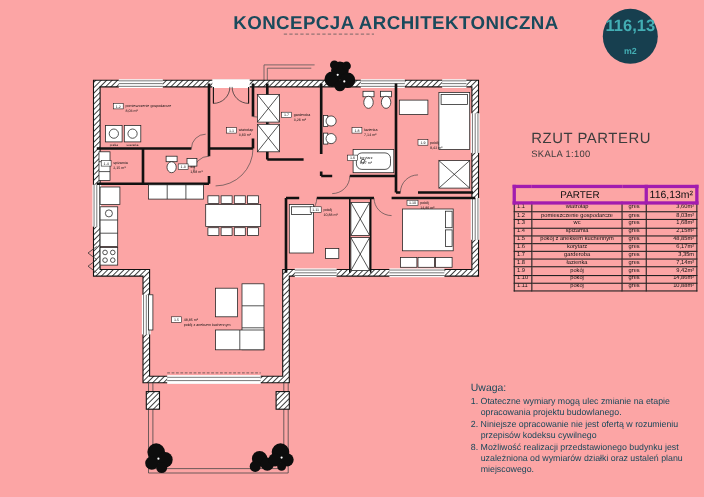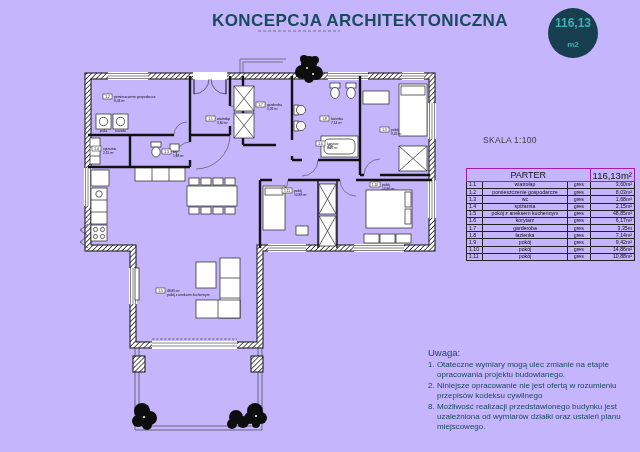--- a/index.html
+++ b/index.html
@@ -1,31 +1,31 @@
 <!DOCTYPE html>
 <html><head>
 <meta charset="utf-8">
 <style>
   html,body{margin:0;padding:0;background:#e9e9e9;}
-  #stage{position:relative;width:640px;height:452px;background:#c4b5fd;overflow:hidden;
+  #stage{position:relative;width:640px;height:452px;background:#fca5a5;overflow:hidden;
          font-family:"Liberation Sans",sans-serif;}
   
   #title{position:absolute;left:150px;top:11px;width:420px;text-align:center;
          font-size:17px;font-weight:700;letter-spacing:.4px;color:#1a4a5c;}
   #badge{position:absolute;left:548px;top:8px;width:50px;height:50px;border-radius:50%;
          background:#173f4f;display:flex;flex-direction:column;align-items:center;justify-content:center;}
-  #badge .v{font-size:12px;font-weight:700;color:#43aeb4;line-height:1;}
+  #badge .v{font-size:15px;font-weight:700;color:#43aeb4;line-height:1;}
   #badge .u{font-size:8px;font-weight:700;color:#43aeb4;line-height:1;margin-top:12px;}
   
   #plan-title{position:absolute;left:483px;top:118px;font-size:13.5px;color:#3c3c3c;letter-spacing:.5px;}
   #plan-scale{position:absolute;left:483px;top:135px;font-size:8.5px;color:#3c3c3c;letter-spacing:.3px;}
   
   #room-table{position:absolute;left:466px;top:168px;width:169px;border-collapse:collapse;
               border:1.5px solid #111;}
-  #room-table th{border:1px solid #a21caf;font-size:9px;font-weight:400;color:#111;height:12px;padding:0 2px;}
+  #room-table th{border:3px solid #a21caf;font-size:9px;font-weight:400;color:#111;height:12px;padding:0 2px;}
   #room-table th.h-area{font-size:9.5px;}
   #room-table td{border:.7px solid #222;font-size:5.2px;line-height:1;color:#111;height:5.4px;
                  padding:.4px 2px;white-space:nowrap;overflow:hidden;}
   #room-table td.col-no{width:12px;text-align:left;}
   #room-table td.col-name{width:97px;text-align:center;}
   #room-table td.col-floor{width:27px;text-align:center;}
   #room-table td.col-area{width:33px;text-align:right;}
   
   #notes{position:absolute;left:428px;top:347px;width:212px;color:#19485a;}
   #notes .nt{font-size:9.5px;font-weight:400;margin:0 0 2px 0;}
@@ -42,20 +42,21 @@
 
 <div id="stage">
 
   <div id="title">KONCEPCJA ARCHITEKTONICZNA</div>
 
   <div id="badge">
     <span class="v">116,13</span>
     <span class="u">m2</span>
   </div>
 
+  <div id="plan-title">RZUT PARTERU</div>
   <div id="plan-scale">SKALA 1:100</div>
 
   <table id="room-table">
     <thead>
       <tr>
         <th colspan="3">PARTER</th>
         <th class="h-area">116,13m²</th>
       </tr>
     </thead>
     <tbody>

